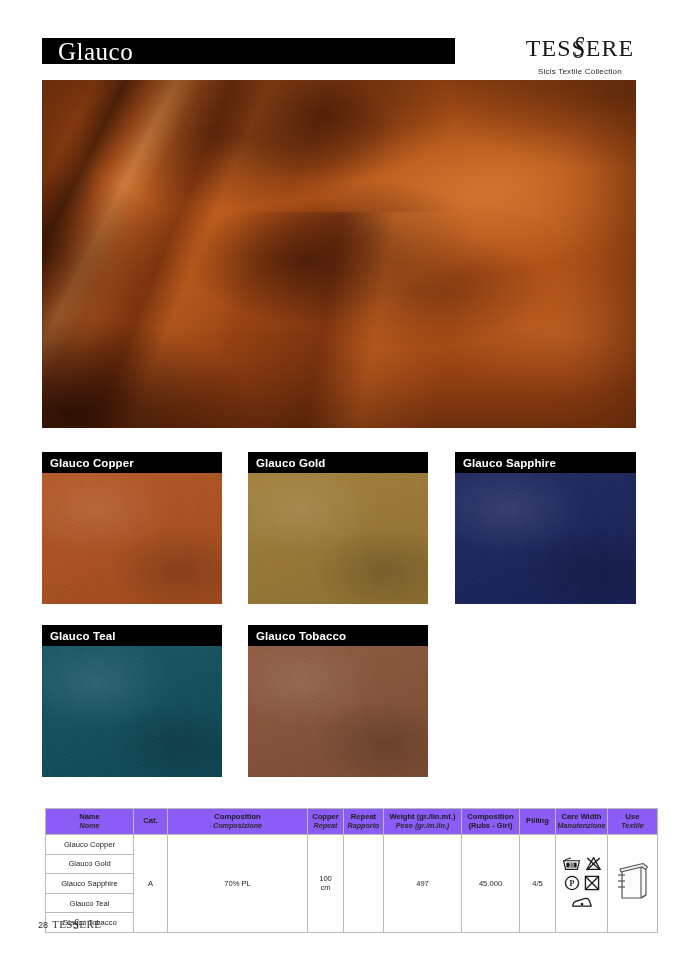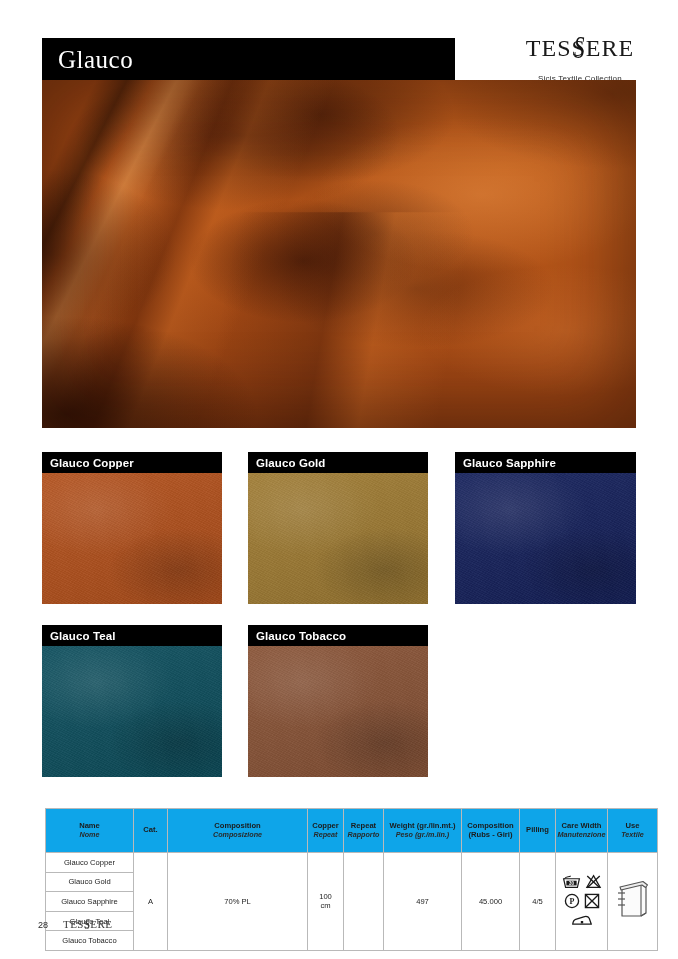--- a/index.html
+++ b/index.html
@@ -7,21 +7,21 @@
     width:678px;height:959px;
     background:#ffffff;
     font-family:"Liberation Sans", sans-serif;
     -webkit-font-smoothing:antialiased;
     overflow:hidden;
   }
   .page{position:relative;width:678px;height:959px;}
 
   
   .title-bar{
-    position:absolute;left:42px;top:38px;width:413px;height:42px;
+    position:absolute;left:42px;top:38px;width:413px;height:26px;
     background:#000000;
   }
   .title-text{
     position:absolute;left:16px;top:50%;transform:translateY(-50%);
     color:#ffffff;font-family:"Liberation Serif", serif;
     font-size:25px;letter-spacing:.5px;line-height:1;
   }
   .logo{
     position:absolute;right:38px;top:36px;width:120px;text-align:center;
   }
@@ -30,21 +30,21 @@
     font-size:24px;letter-spacing:1px;color:#1a1a1a;line-height:1;
     position:relative;display:inline-block;
   }
   .logo-word .swash{
     position:absolute;left:50%;top:50%;
     transform:translate(-52%,-50%) scaleY(1.55);
     font-family:"Liberation Serif", serif;
     font-style:italic;font-size:21px;color:#111;
   }
   .logo-sub{
-    margin-top:14px;font-size:8px;color:#2b2b2b;letter-spacing:.2px;
+    margin-top:7px;font-size:8px;color:#2b2b2b;letter-spacing:.2px;
     font-family:"Liberation Sans", sans-serif;
   }
 
   
   .hero{
     position:absolute;left:42px;top:80px;width:594px;height:348px;
     overflow:hidden;background:#b2511a;
   }
   .hero .l{position:absolute;inset:0;}
   .hero .base{
@@ -133,39 +133,39 @@
     position:absolute;left:45px;top:808px;width:592px;
     border-collapse:collapse;
     table-layout:fixed;
   }
   .spec th,.spec td{
     border:1px solid #b9b9b9;
     text-align:center;vertical-align:middle;
     color:#1c1c1c;
   }
   .spec th{
-    background:#0ea5e9;
-    padding:13px 1px;
+    background:#8b5cf6;
+    padding:4px 1px;
     line-height:1.12;
   }
   .th-en{font-size:7.6px;font-weight:bold;display:block;}
   .th-it{font-size:7.2px;font-style:italic;display:block;color:#2a2a2a;}
   .spec td{background:#fff;font-size:7.6px;padding:2px 1px;}
   .name-cell{height:14.6px;}
   .wrap-cell{font-size:8px;line-height:1.25;}
 
   
   .care-wrap{display:flex;flex-direction:column;align-items:center;gap:2px;padding:3px 0;}
   .care-row{display:flex;justify-content:center;align-items:center;gap:4px;}
   .use-wrap{display:flex;align-items:center;justify-content:center;padding:2px 0;}
 
   
   .footer{
     position:absolute;left:38px;top:918px;
-    display:flex;align-items:baseline;gap:15px;
+    display:flex;align-items:baseline;gap:4px;
   }
   .pg-num{font-size:9px;color:#2a2a2a;font-family:"Liberation Sans", sans-serif;}
   .foot-logo{
     font-family:"Liberation Serif", serif;font-size:11px;
     color:#3a3a3a;letter-spacing:.4px;position:relative;display:inline-block;
   }
   .foot-logo .swash{
     position:absolute;left:50%;top:50%;
     transform:translate(-52%,-50%) scaleY(1.5);
     font-style:italic;font-size:10px;color:#333;

